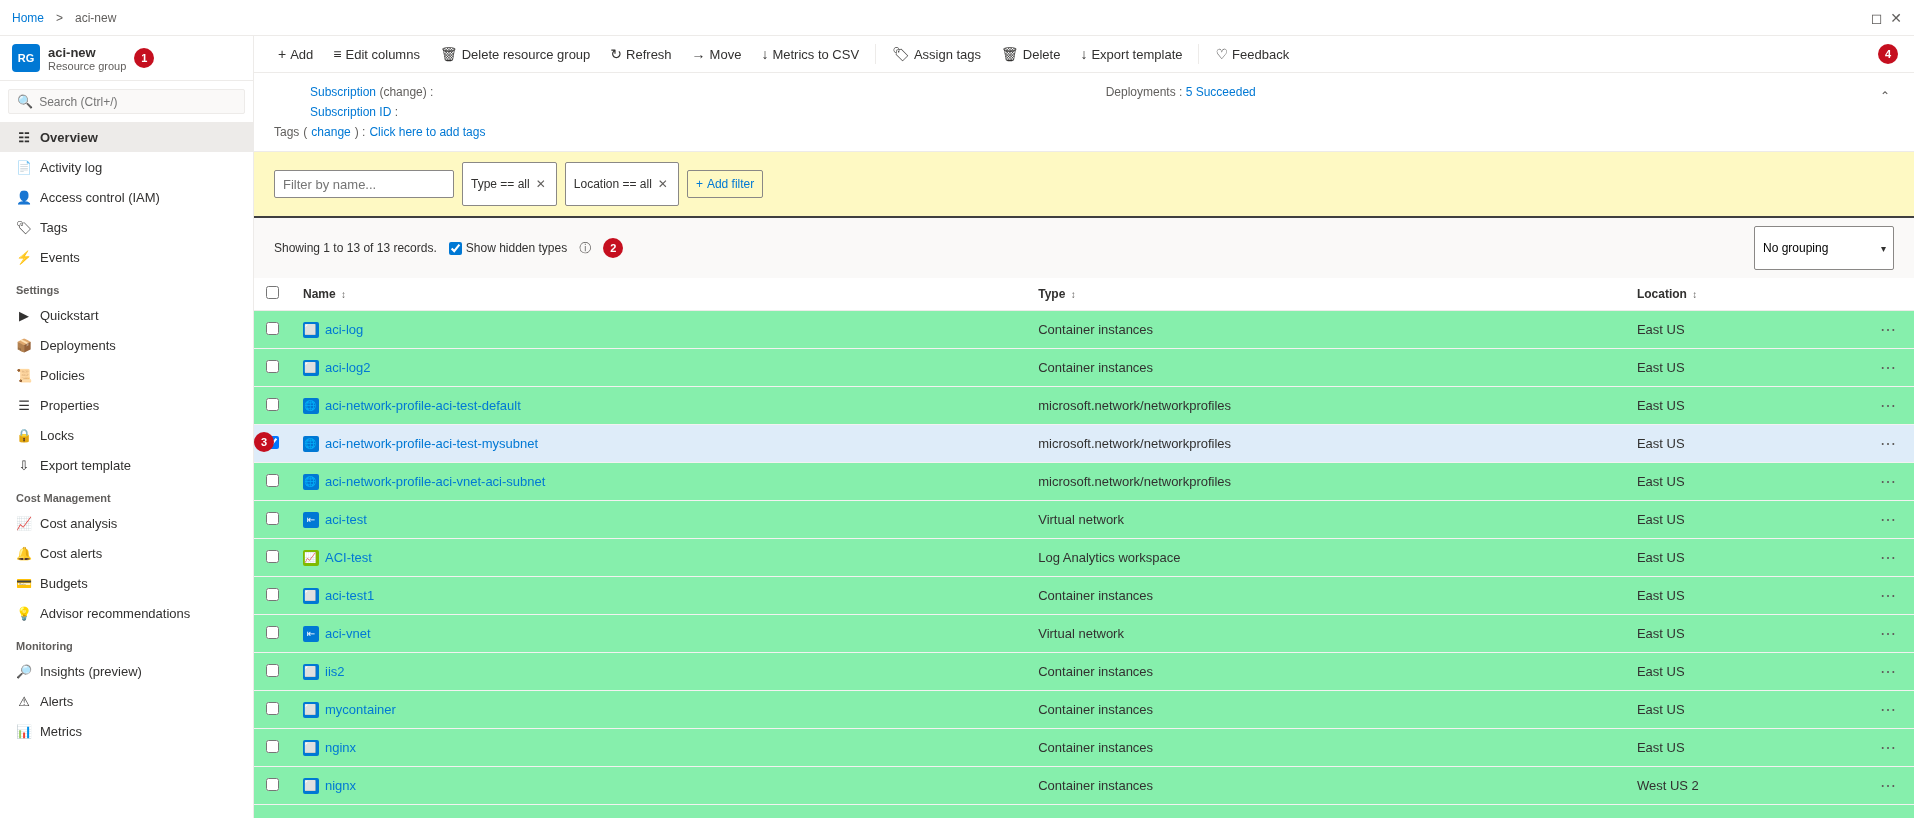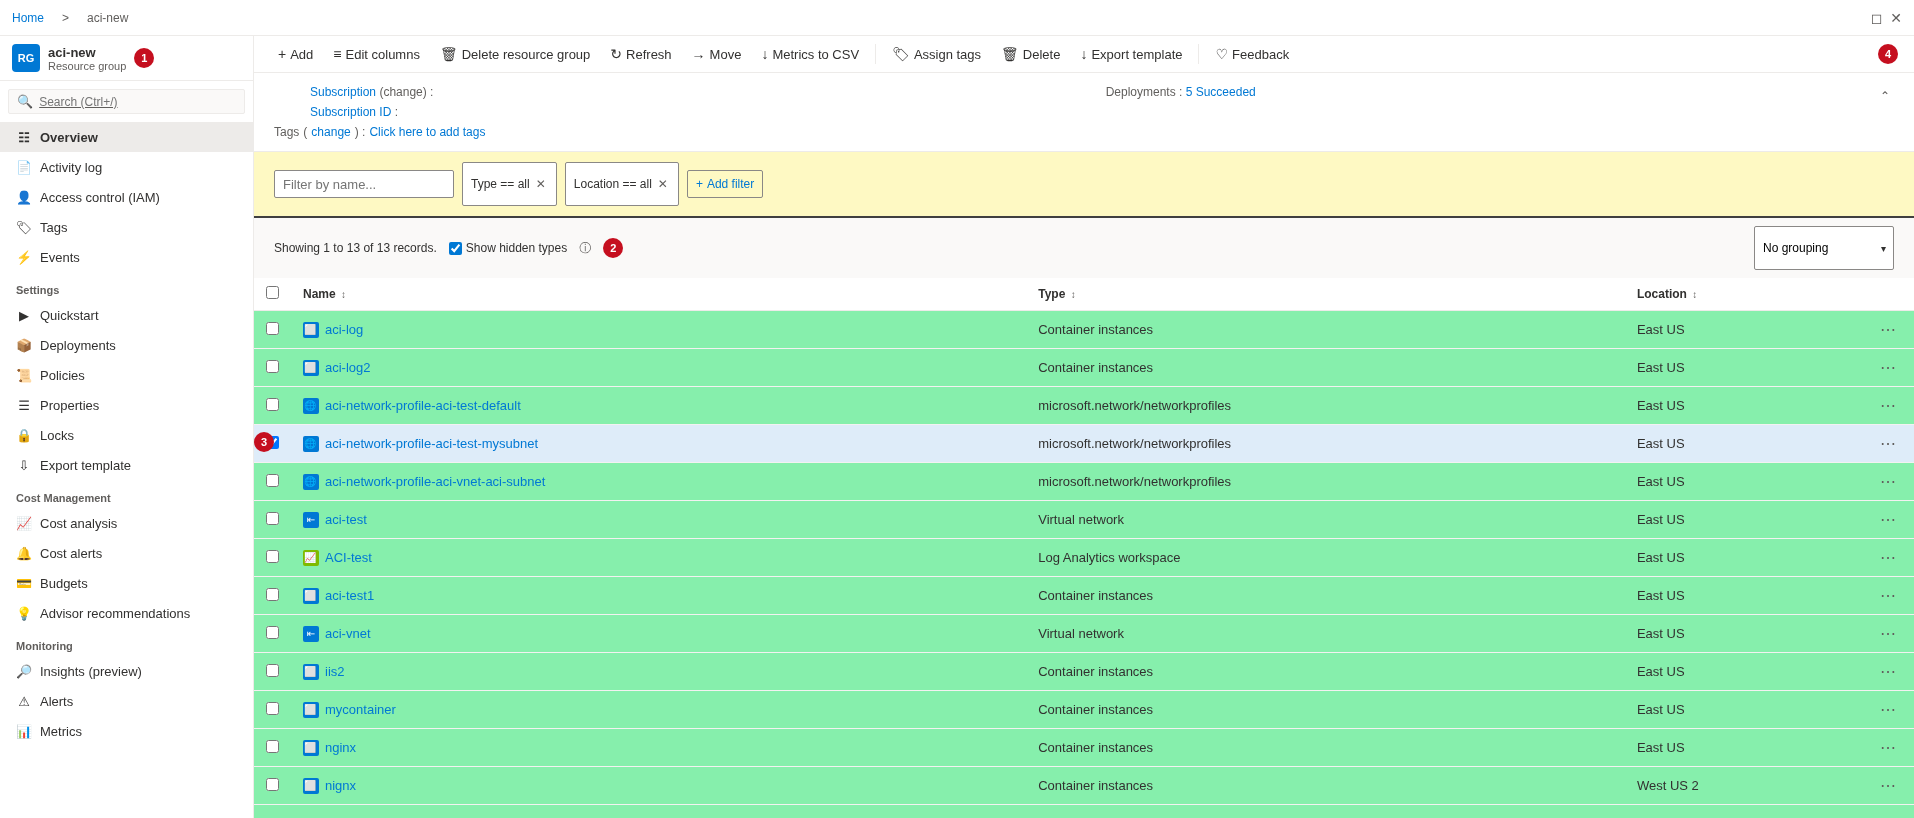--- a/index.html
+++ b/index.html
@@ -1,34 +1,34 @@
 <!DOCTYPE html>
 <html><head>
   <meta charset="utf-8">
   <style>
     * { box-sizing: border-box; margin: 0; padding: 0; }
     body { font-family: 'Segoe UI', Arial, sans-serif; font-size: 13px; background: #f3f2f1; color: #323130; display: flex; flex-direction: column; height: 818px; overflow: hidden; }
 
     
     .top-bar { background: #fff; border-bottom: 1px solid #edebe9; padding: 4px 12px; display: flex; align-items: center; gap: 8px; height: 36px; }
-    .breadcrumb { display: flex; align-items: flex-end; gap: 18px; font-size: 12px; color: #605e5c; }
+    .breadcrumb { display: flex; align-items: flex-end; gap: 12px; font-size: 12px; color: #605e5c; }
     .breadcrumb a { color: #0078d4; text-decoration: none; }
 
     
     .app-layout { display: flex; flex: 1; overflow: hidden; }
 
     
     .sidebar { width: 254px; background: #fff; border-right: 1px solid #edebe9; display: flex; flex-direction: column; overflow-y: auto; flex-shrink: 0; }
     .resource-title { display: flex; align-items: center; gap: 8px; padding: 8px 12px; border-bottom: 1px solid #edebe9; }
     .resource-icon { width: 28px; height: 28px; background: #0078d4; border-radius: 4px; display: flex; align-items: center; justify-content: center; color: #fff; font-size: 11px; font-weight: bold; flex-shrink: 0; }
     .resource-info .name { font-weight: 600; font-size: 13px; color: #323130; }
     .resource-info .type { font-size: 11px; color: #605e5c; }
 
     .search-box { display: flex; align-items: center; gap: 6px; border: 1px solid #edebe9; border-radius: 2px; padding: 4px 8px; margin: 8px; background: #faf9f8; }
-    .search-box input { border: none; background: transparent; outline: none; font-size: 12px; width: 100%; color: #605e5c; text-decoration: underline; }
+    .search-box input { border: none; background: transparent; outline: none; font-size: 12px; width: 100%; color: #605e5c; }
 
     .sidebar-nav { flex: 1; }
     .nav-item { display: flex; align-items: center; gap: 8px; padding: 7px 16px; cursor: pointer; color: #323130; font-size: 13px; white-space: nowrap; }
     .nav-item.active { background: #edebe9; font-weight: 600; }
     .nav-item .nav-icon { width: 16px; height: 16px; display: flex; align-items: center; justify-content: center; flex-shrink: 0; }
     .nav-section-title { padding: 12px 16px 4px; font-size: 11px; font-weight: 600; color: #605e5c; text-transform: none; }
 
     
     .main-content { flex: 1; display: flex; flex-direction: column; overflow: hidden; background: #faf9f8; }
 

